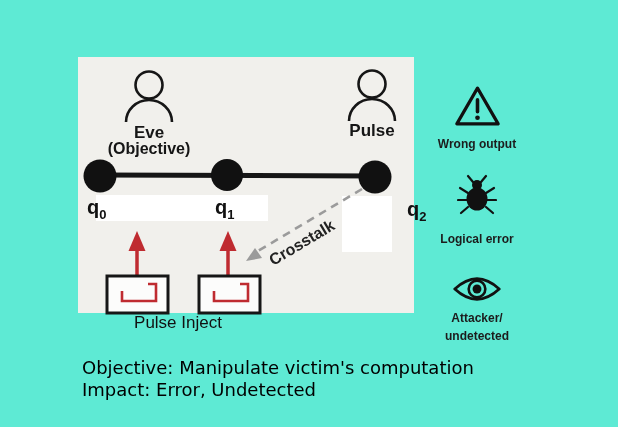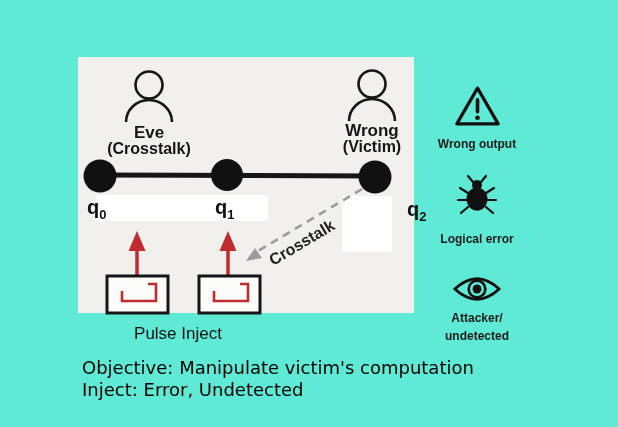--- a/index.html
+++ b/index.html
@@ -22,21 +22,21 @@
   #adam-name{left:332px;top:122px;width:80px;}
   #adam-role{left:332px;top:139px;width:80px;}
   #q0-label{left:87px;top:196px;}
   #q1-label{left:215px;top:196px;}
   #q2-label{left:365px;top:198px;margin-left:42px;}
   #crosstalk-label{
     left:252px;top:234px;width:100px;text-align:center;
     font-size:16px;font-weight:600;color:#222;
     transform:rotate(-31deg);
   }
-  #pulse-inject-label{left:126px;top:313px;width:104px;text-align:center;font-size:17px;font-weight:500;color:#111;margin-top:11px;}
+  #pulse-inject-label{left:126px;top:313px;width:104px;text-align:center;font-size:17px;font-weight:500;color:#111;}
   .legend-item-icon{left:418px;width:118px;text-align:center;}
   .legend-item-label{left:418px;width:118px;text-align:center;font-size:12px;font-weight:600;color:#1c1c1c;line-height:18px;}
   #legend-warning-icon{top:84px;}
   #legend-warning-label{top:135px;}
   #legend-bug-icon{top:173px;}
   #legend-bug-label{top:222px;margin-top:8px;}
   #legend-eye-icon{top:275px;}
   #legend-eye-label{left:432px;top:309px;width:90px;}
   .footer-line{left:82px;font-family:"DejaVu Sans",sans-serif;font-size:18px;color:#000;}
   #footer-objective{top:357px;}
@@ -83,23 +83,22 @@
       <polygon points="228,231 219.5,251 236.5,251" fill="#bf2b30"></polygon>
     </g>
 
     <rect x="107" y="276" width="61" height="37" fill="#fcfcfb" stroke="#161616" stroke-width="3"></rect>
     <rect x="199" y="276" width="61" height="37" fill="#fcfcfb" stroke="#161616" stroke-width="3"></rect>
     <polyline points="122,291 122,301 156,301 156,284 148,284" fill="none" stroke="#bf2b30" stroke-width="2.6"></polyline>
     <polyline points="214,291 214,301 248,301 248,284 240,284" fill="none" stroke="#bf2b30" stroke-width="2.6"></polyline>
   </svg>
 
   <div id="eve-name" class="abs name-label">Eve</div>
-  <div id="eve-role" class="abs role-label">(Crosstalk)</div>
-  <div id="adam-name" class="abs name-label">Wrong</div>
-  <div id="adam-role" class="abs role-label">(Victim)</div>
+  <div id="eve-role" class="abs role-label">(Objective)</div>
+  <div id="adam-name" class="abs name-label">Pulse</div>
 
   <div id="q0-label" class="abs qubit-label"><span>q</span><sub>0</sub></div>
   <div id="q1-label" class="abs qubit-label"><span>q</span><sub>1</sub></div>
   <div id="q2-label" class="abs qubit-label"><span>q</span><sub>2</sub></div>
 
   <div id="crosstalk-label" class="abs">Crosstalk</div>
   <div id="pulse-inject-label" class="abs">Pulse Inject</div>
 
   <div id="legend-warning-icon" class="abs legend-item-icon">
     <svg width="47" height="44" viewBox="0 0 50 46">
@@ -129,15 +128,15 @@
   <div id="legend-eye-icon" class="abs legend-item-icon">
     <svg width="50" height="28" viewBox="0 0 54 30">
       <path d="M3,15 Q27,-7 51,15 Q27,37 3,15 Z" fill="none" stroke="#111" stroke-width="3" stroke-linejoin="round"></path>
       <circle cx="27" cy="15" r="9" fill="none" stroke="#111" stroke-width="2.8"></circle>
       <circle cx="27" cy="15" r="4.8" fill="#111"></circle>
     </svg>
   </div>
   <div id="legend-eye-label" class="abs legend-item-label">Attacker/ undetected</div>
 
   <div id="footer-objective" class="abs footer-line">Objective: Manipulate victim's computation</div>
-  <div id="footer-impact" class="abs footer-line">Inject: Error, Undetected</div>
+  <div id="footer-impact" class="abs footer-line">Impact: Error, Undetected</div>
 
 </div>
 
 </body></html>

